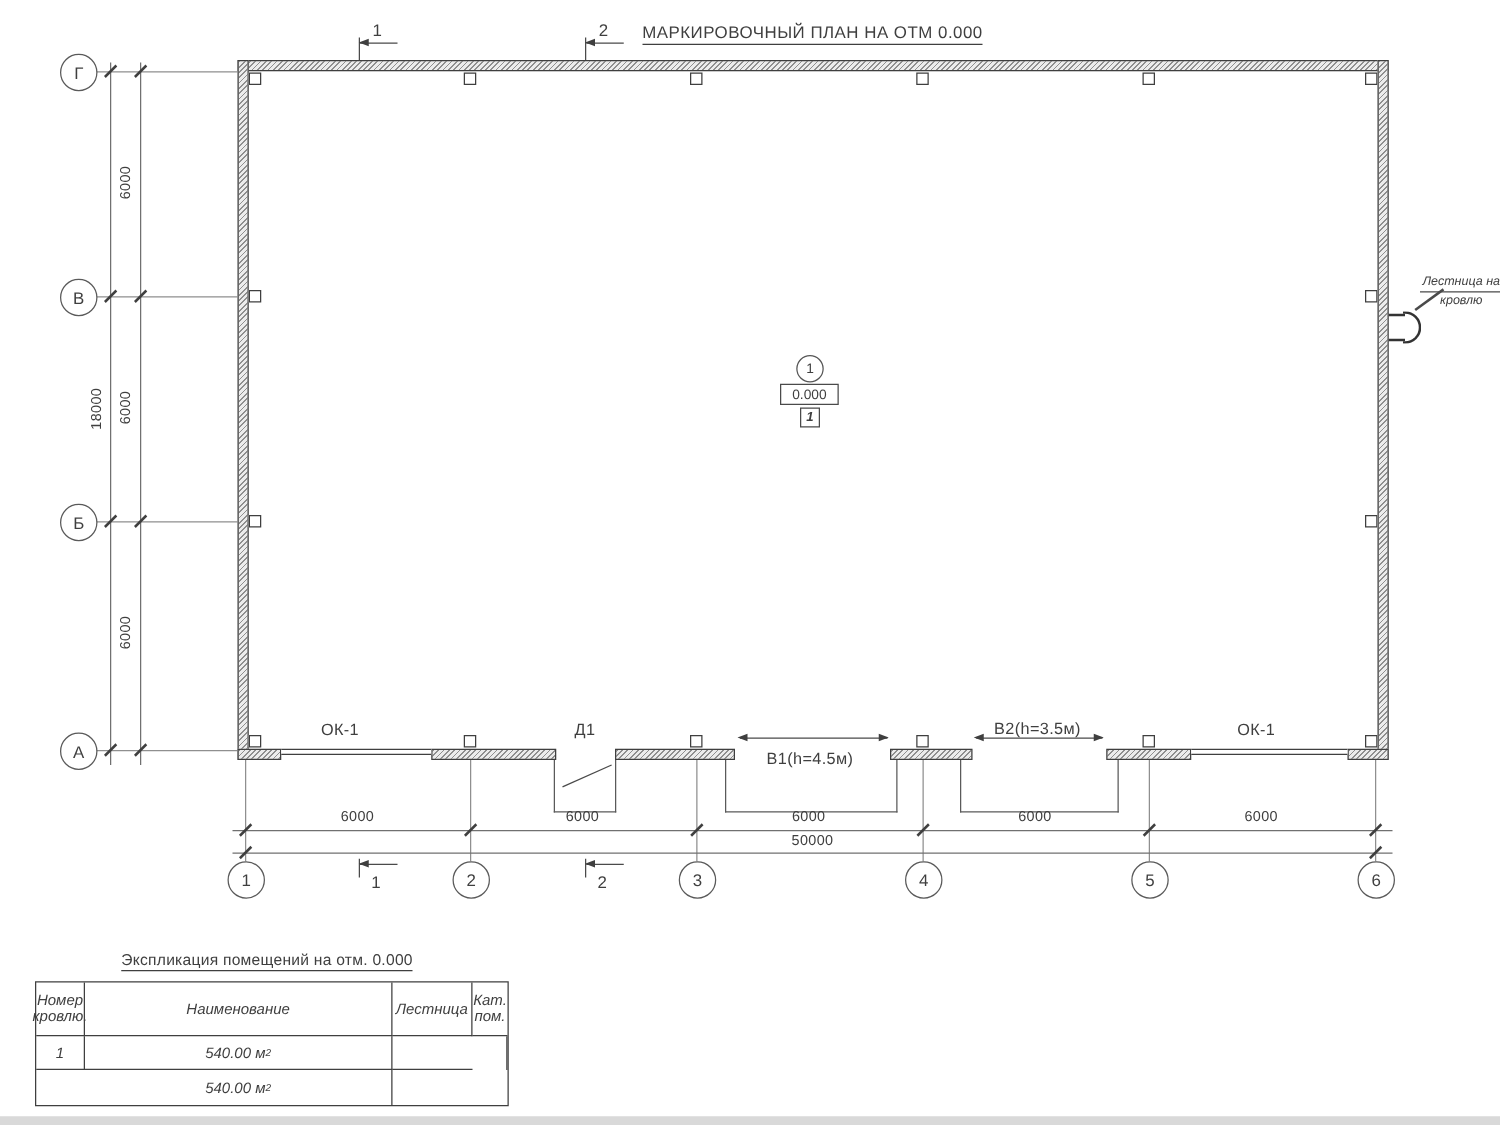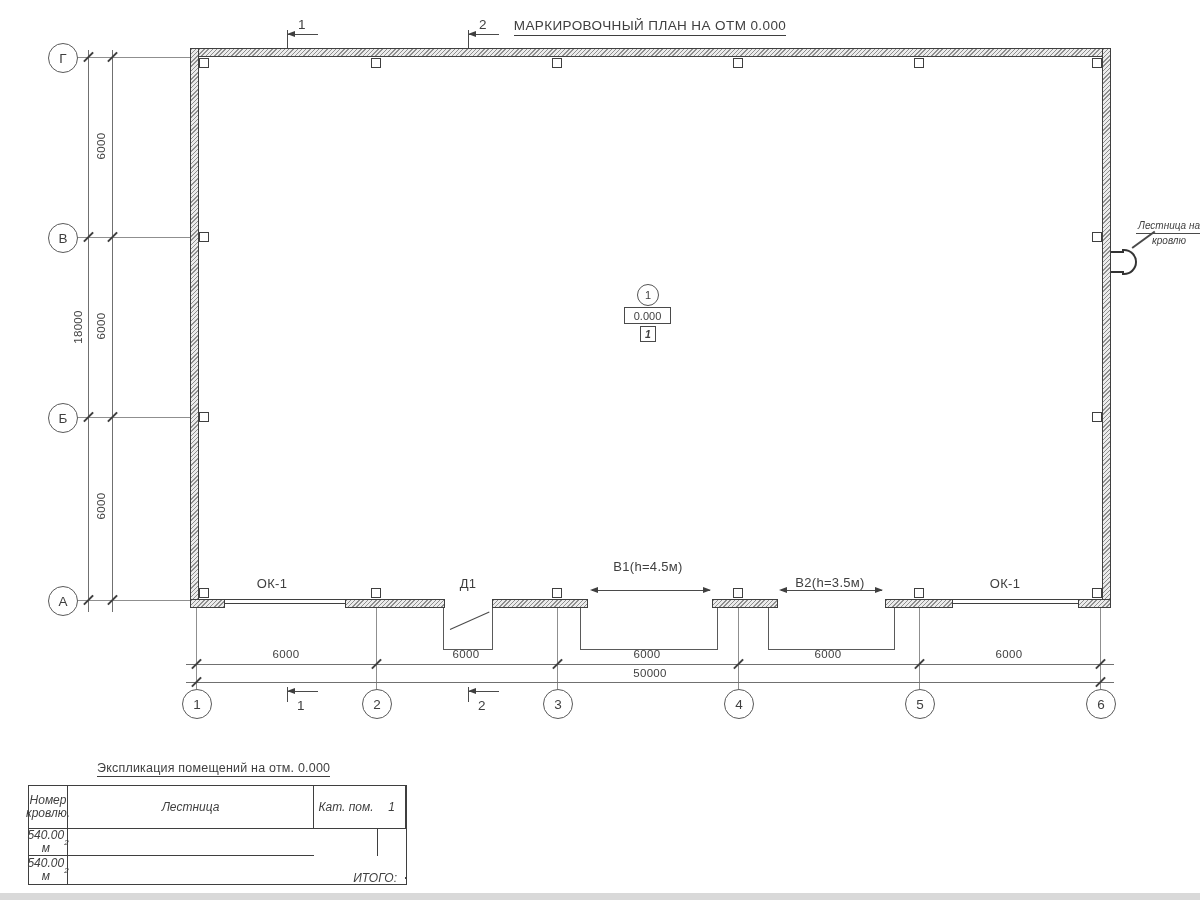--- a/index.html
+++ b/index.html
@@ -145,21 +145,21 @@
 
   <div class="hl" style="left:592px;top:590px;width:118px;background:#4a4a4a;"></div>
   <div class="arrL" style="left:590px;top:587px;"></div>
   <div class="arrR" style="left:703px;top:587px;"></div>
   <div class="hl" style="left:781px;top:590px;width:101px;background:#4a4a4a;"></div>
   <div class="arrL" style="left:779px;top:587px;"></div>
   <div class="arrR" style="left:875px;top:587px;"></div>
 
   <div class="lbl" style="left:232px;top:576px;width:80px;">ОК-1</div>
   <div class="lbl" style="left:448px;top:576px;width:40px;">Д1</div>
-  <div class="lbl" style="left:588px;top:559px;width:120px;">В1(h=4.5м)</div>
+  <div class="lbl" style="left:588px;top:599px;width:120px;">В1(h=4.5м)</div>
   <div class="lbl" style="left:770px;top:575px;width:120px;">В2(h=3.5м)</div>
   <div class="lbl" style="left:965px;top:576px;width:80px;">ОК-1</div>
 
   <div class="mk-circle">
       <span>1</span>
     </div>
   <div class="mk-rect">
       <span>0.000</span>
     </div>
   <div class="mk-sq">
@@ -223,20 +223,21 @@
   <div class="arrL" style="left:287px;top:688px;"></div>
   <div class="secnum" style="left:297px;top:698px;">1</div>
   <div class="vl" style="left:468px;top:687px;height:15px;background:#4a4a4a;"></div>
   <div class="hl" style="left:469px;top:691px;width:30px;background:#4a4a4a;"></div>
   <div class="arrL" style="left:468px;top:688px;"></div>
   <div class="secnum" style="left:478px;top:698px;">2</div>
 
   <div class="tbl-title"><span>Экспликация помещений на отм. 0.000</span></div>
   <div class="tbl">
     <div class="cell">Номер кровлю.</div>
+    <div class="cell">Наименование</div>
     <div class="cell">Лестница</div>
     <div class="cell last-col">Кат. пом.</div>
 
     <div class="cell">1</div>
     <div class="cell">
         <span>540.00 м</span>
         <sup>2</sup>
       </div>
     <div class="cell last-col"></div>
 

